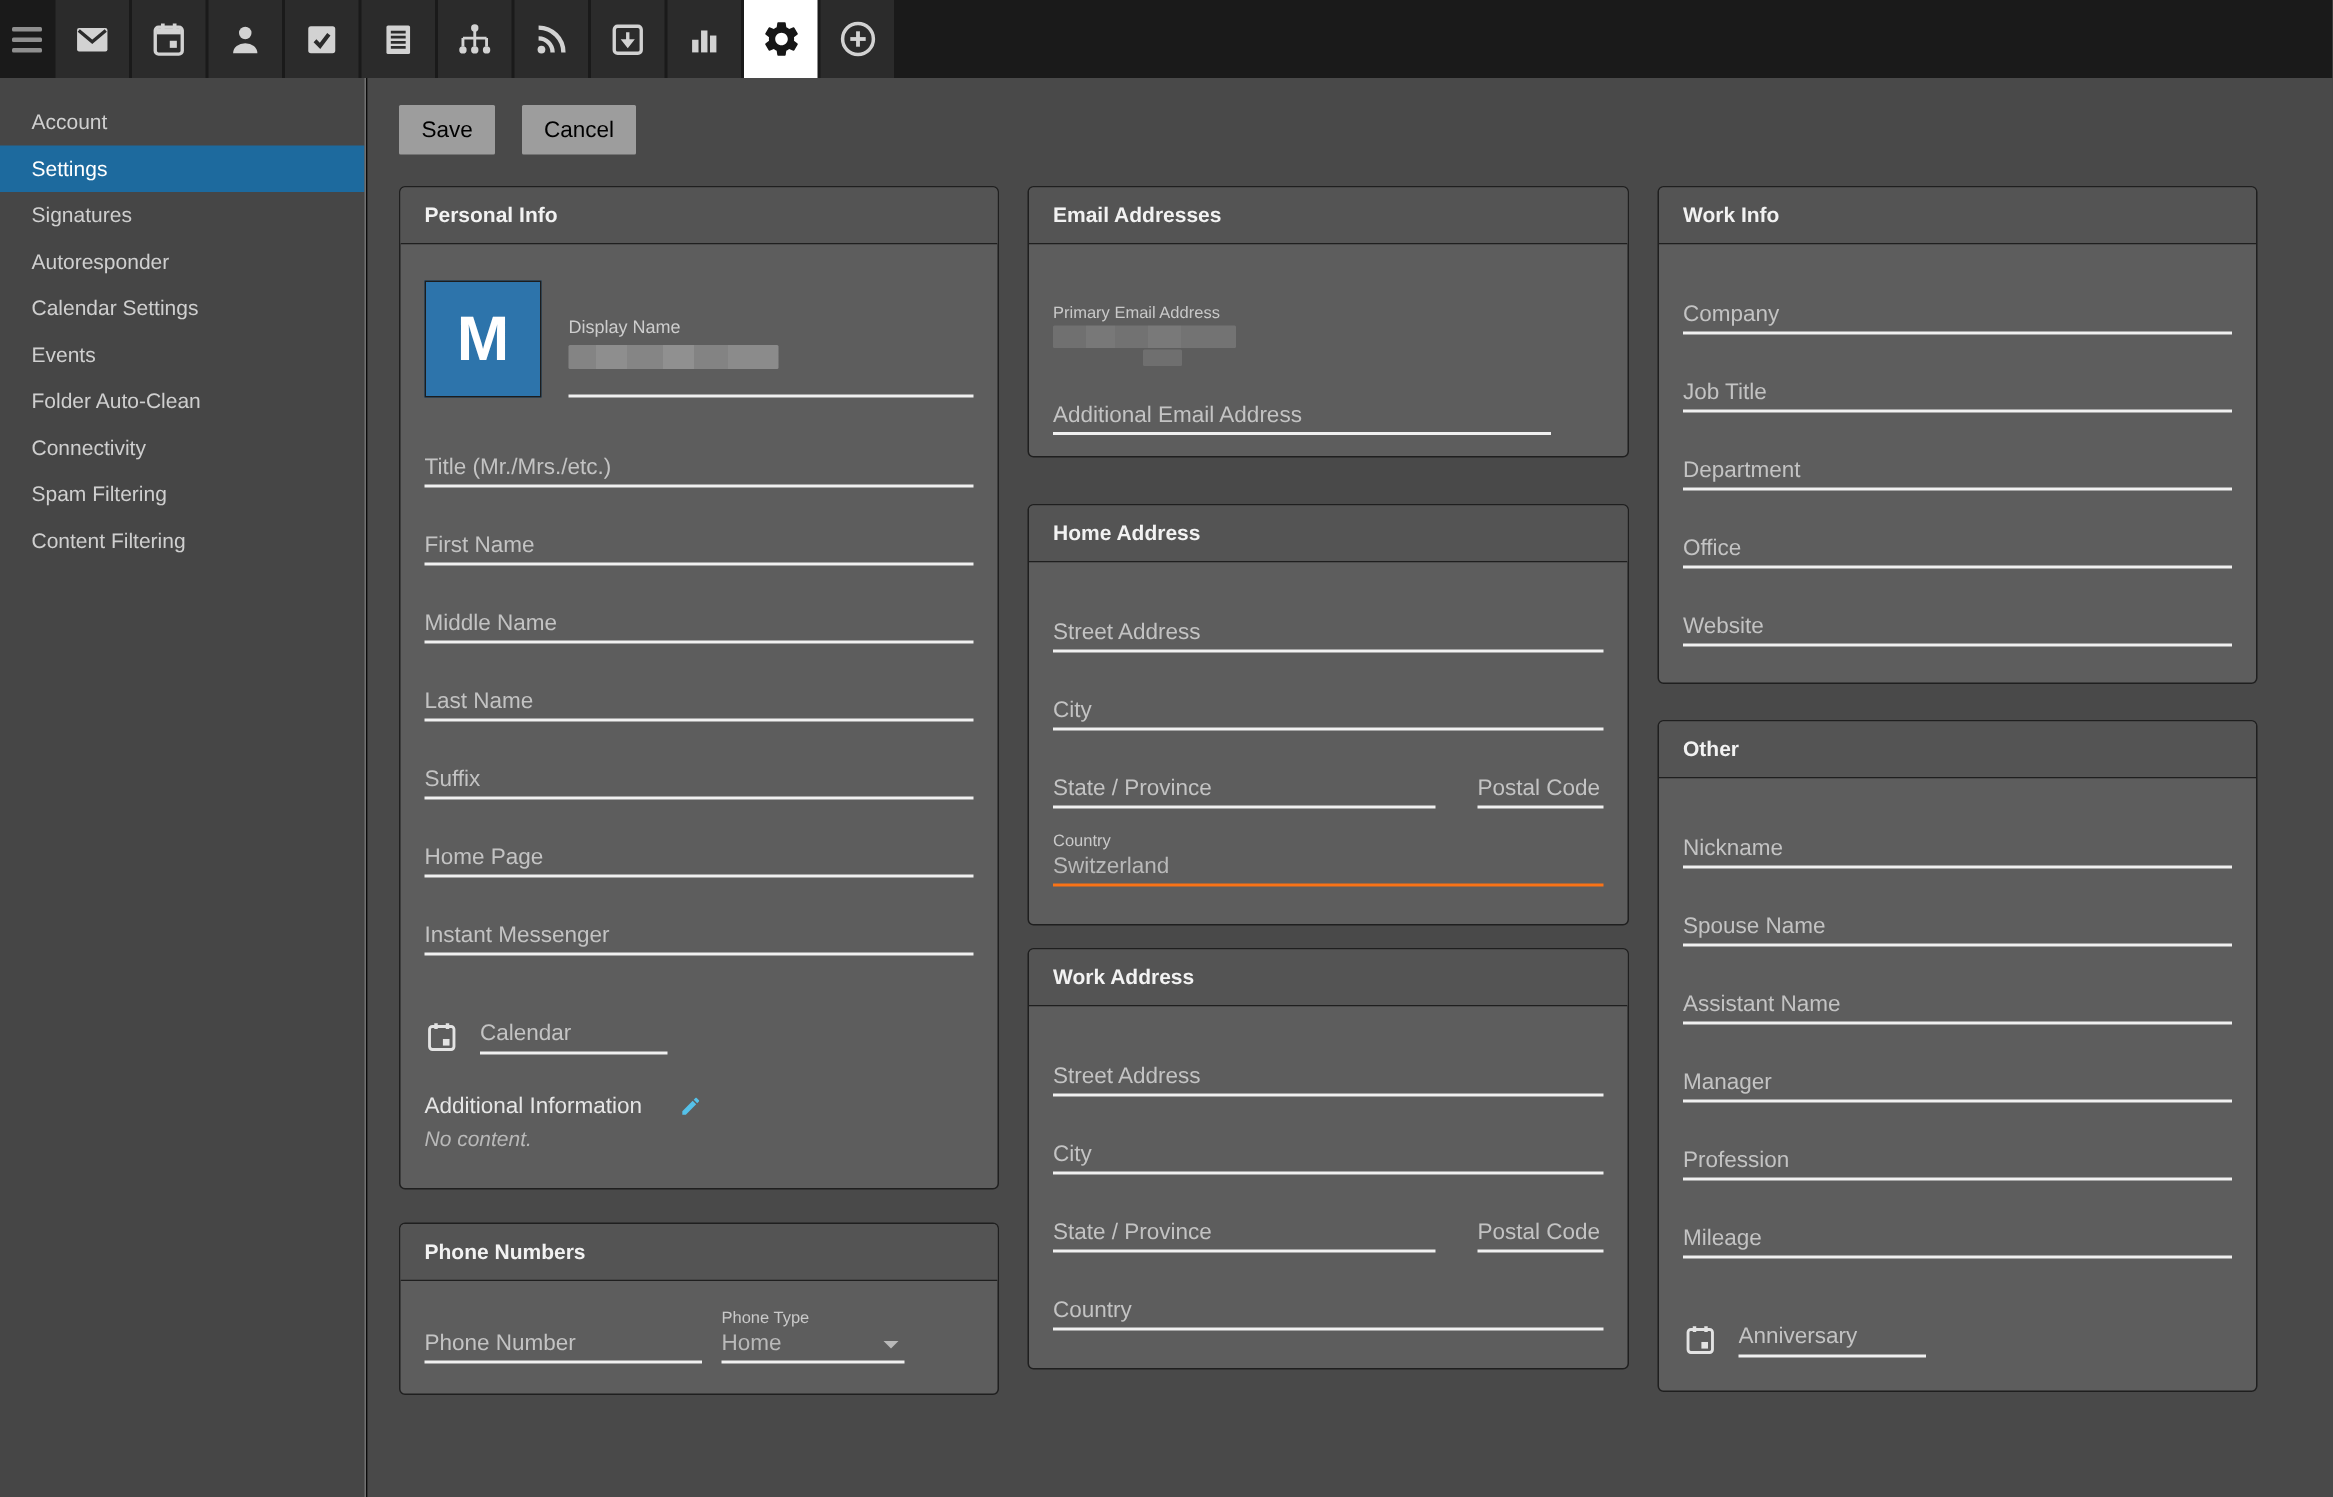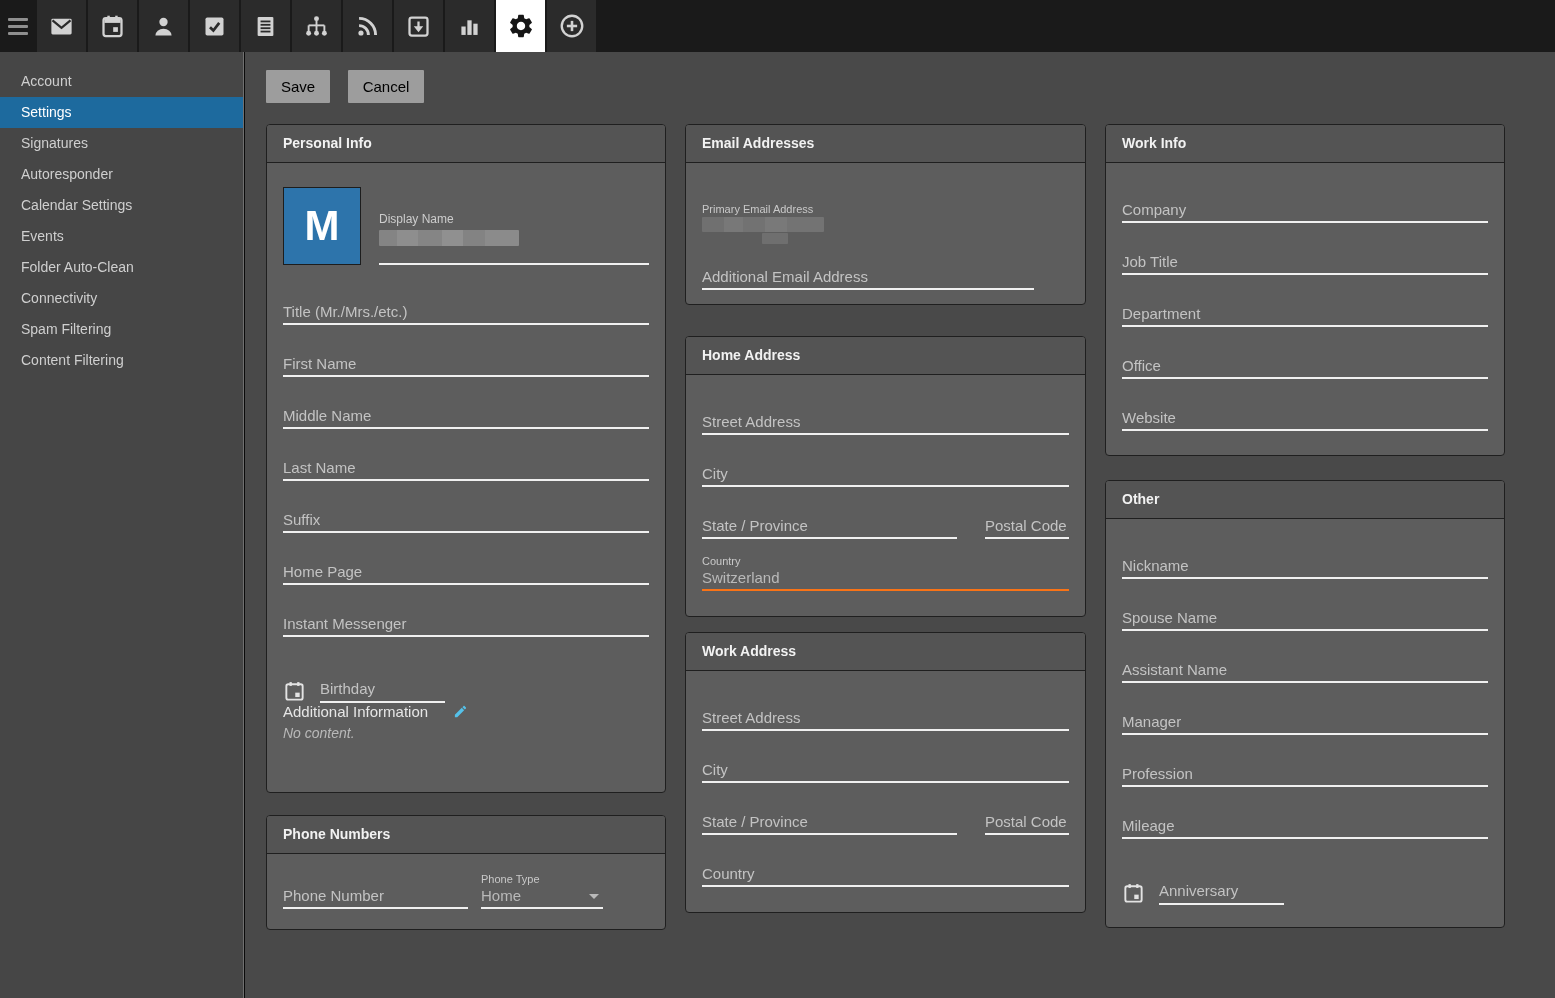--- a/index.html
+++ b/index.html
@@ -59,21 +59,21 @@
   .dn-label { font-size:12px; color:#cdcdcd; }
   .redact { height:16px; width:140px; margin-top:3px; border-radius:1px; opacity:.85;
     background:linear-gradient(90deg,#8b8b8b 0 13%,#979797 13% 28%,#8d8d8d 28% 45%,#9a9a9a 45% 60%,#8a8a8a 60% 76%,#949494 76% 100%);
     filter:blur(.4px);
   }
   .redact.email { width:122px; height:15px; opacity:.6; margin-top:2px;
     background:linear-gradient(90deg,#7e7e7e 0 18%,#8a8a8a 18% 34%,#808080 34% 52%,#8c8c8c 52% 70%,#828282 70% 100%); }
   .redact.email2 { width:26px; height:11px; opacity:.5; margin-left:60px; margin-top:1px;
     background:#828282; }
 
-  .addinfo { font-size:15px; color:#e6e6e6; display:flex; align-items:center; gap:25px; }
+  .addinfo { margin-top:26px; font-size:15px; color:#e6e6e6; display:flex; align-items:center; gap:25px; }
   .addinfo svg { cursor:pointer; }
   .nocontent { margin-top:5px; font-size:14px; font-style:italic; color:#b9b9b9; }
 
   
   .phone-row { display:flex; align-items:flex-end; gap:13px; margin-top:19px; }
   .pn-fld { width:185px; border-bottom:2px solid #f0f0f0; cursor:text; }
   .pt-group { width:122px; cursor:pointer; }
   .pt-line { display:flex; align-items:center; justify-content:space-between; border-bottom:2px solid #f0f0f0; }
   .caret { width:0; height:0; border-left:5px solid transparent; border-right:5px solid transparent; border-top:5px solid #b9b9b9; margin-right:4px; }
 </style>
@@ -228,21 +228,21 @@
       </div>
 
     <div class="date-row">
       <svg width="23" height="23" viewBox="0 0 24 24">
           <rect x="3.5" y="4.5" width="17" height="16" rx="2" fill="none" stroke="#e3e3e3" stroke-width="2"></rect>
           <line x1="8" y1="2.2" x2="8" y2="6.2" stroke="#e3e3e3" stroke-width="2.4"></line>
           <line x1="16" y1="2.2" x2="16" y2="6.2" stroke="#e3e3e3" stroke-width="2.4"></line>
           <rect x="12.8" y="13.2" width="4.6" height="4.6" fill="#e3e3e3"></rect>
         </svg>
       <div class="date-fld">
-          <span class="ph">Birthday</span>
+          <span class="ph">Calendar</span>
         </div>
     </div>
 
     <div class="addinfo">
       <span>Additional Information</span>
       <svg width="15" height="15" viewBox="0 0 24 24" fill="#55c1e9">
           <path d="M3 17.25V21h3.75L17.81 9.94l-3.75-3.75L3 17.25zM20.71 7.04c.39-.39.39-1.02 0-1.41l-2.34-2.34c-.39-.39-1.02-.39-1.41 0l-1.83 1.83 3.75 3.75 1.83-1.83z"></path>
         </svg>
     </div>
     <div class="nocontent">No content.</div>

